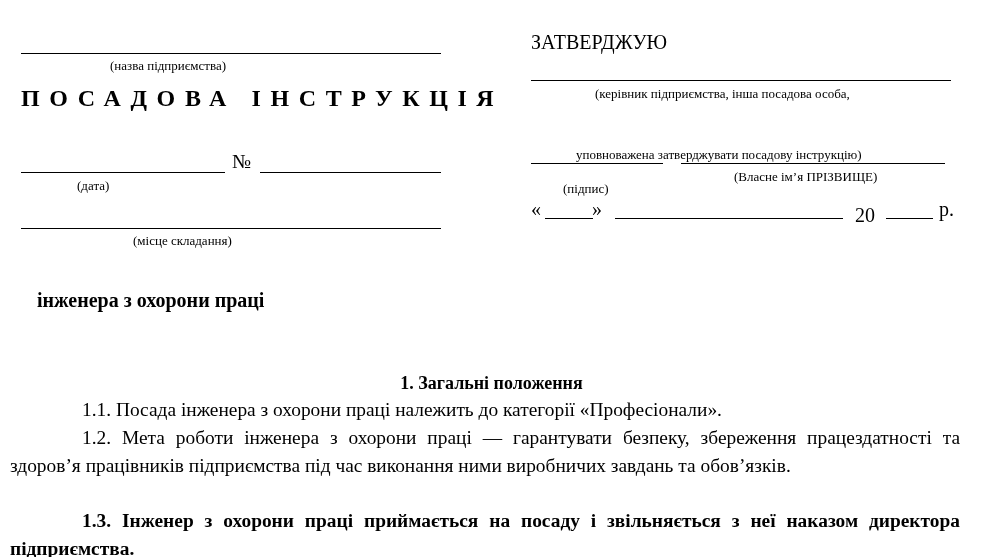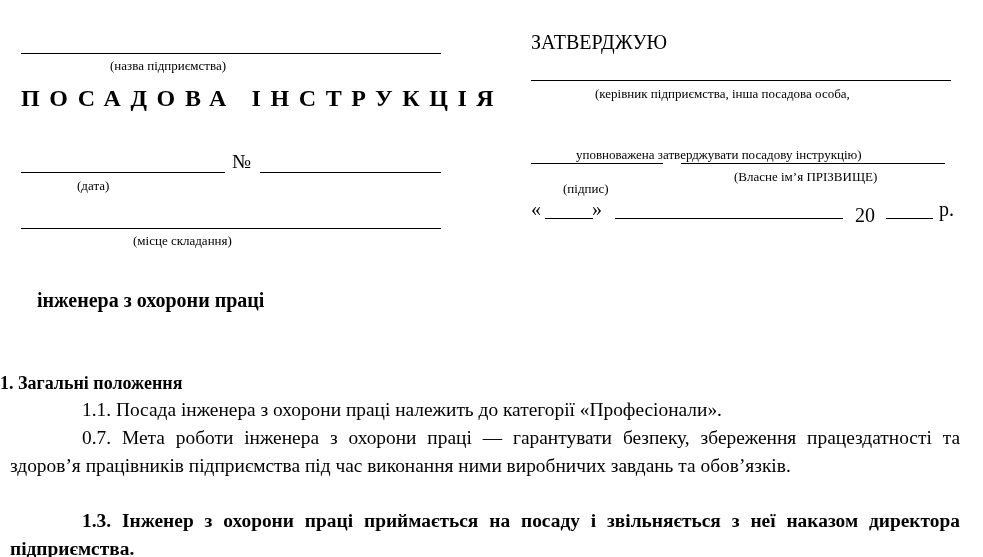--- a/index.html
+++ b/index.html
@@ -58,20 +58,21 @@
       font-weight: bold;
       line-height: 27px;
       white-space: nowrap;
       margin-left: 16px;
     }
     .section-heading {
       position: absolute;
       left: 0;
       width: 983px;
       top: 371px;
+      text-align: center;
       font-size: 18px;
       font-weight: bold;
       line-height: 24px;
     }
     .para {
       position: absolute;
       left: 10px;
       width: 950px;
       font-size: 19.4px;
       line-height: 27.5px;
@@ -116,14 +117,14 @@
 <div class="big" style="left:855px; top:203px;">20</div>
 <div class="line" style="left:886px; top:218px; width:47px;"></div>
 <div class="big" style="left:939px; top:197px;">р.</div>
 
 <div class="position-title">
   <div>інженера з охорони праці</div>
 </div>
 
 <div class="section-heading">1. Загальні положення</div>
 <div class="para p1">1.1. Посада інженера з охорони праці належить до категорії «Професіонали».</div>
-<div class="para p2">0.7. Мета роботи інженера з охорони праці — гарантувати безпеку, збереження працездатності та здоров’я працівників підприємства під час виконання ними виробничих завдань та обов’язків.</div>
+<div class="para p2">1.2. Мета роботи інженера з охорони праці — гарантувати безпеку, збереження працездатності та здоров’я працівників підприємства під час виконання ними виробничих завдань та обов’язків.</div>
 <div class="para p3">1.3. Інженер з охорони праці приймається на посаду і звільняється з неї наказом директора підприємства.</div>
 
 </body></html>

